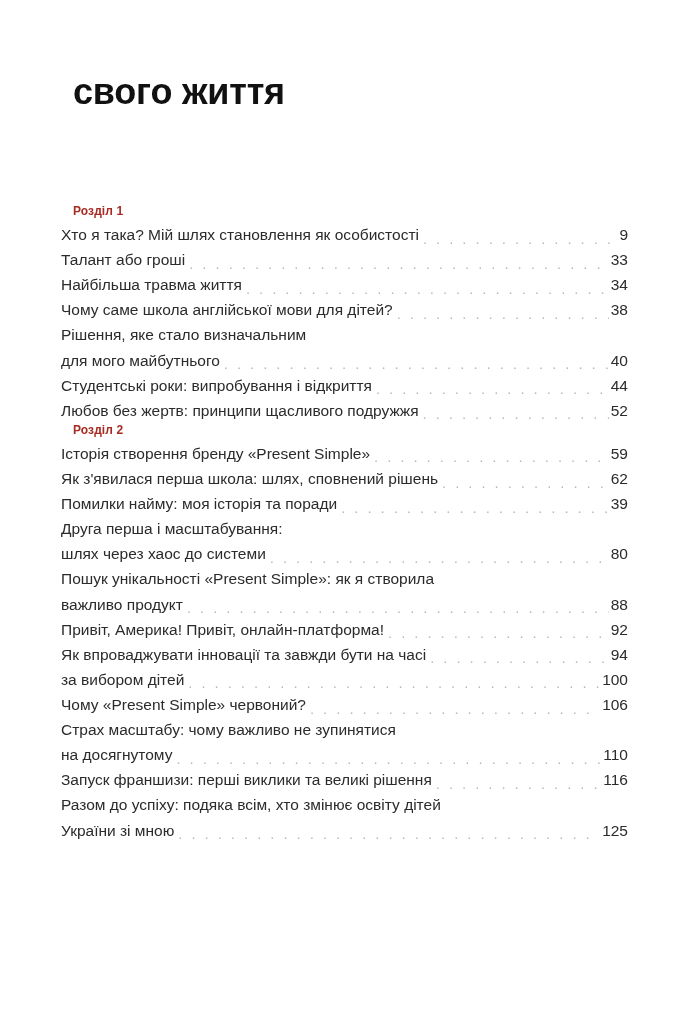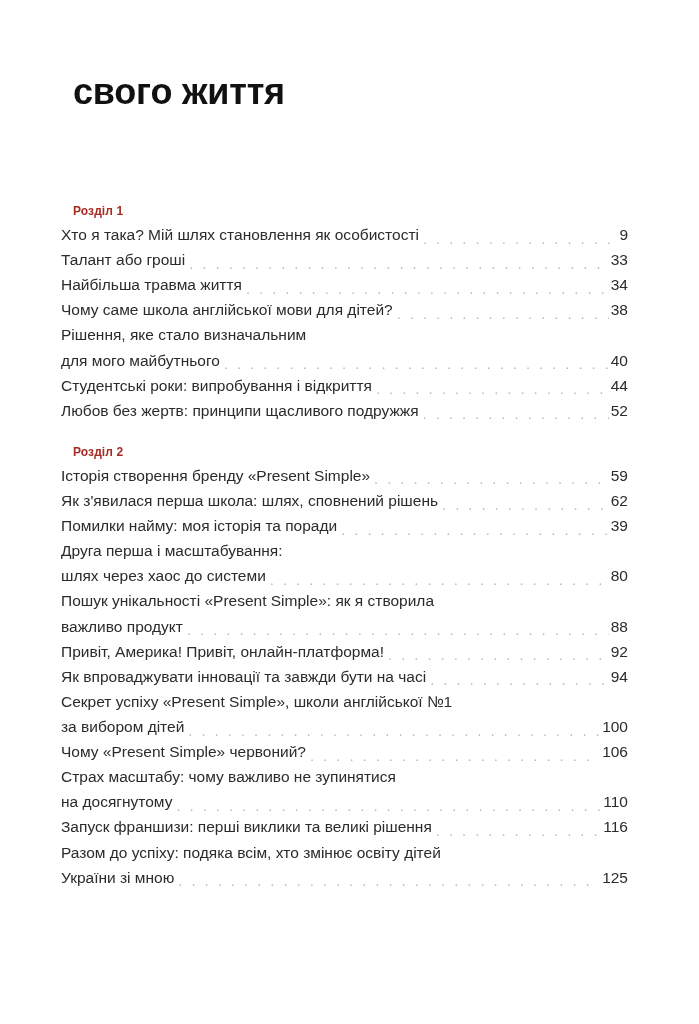--- a/index.html
+++ b/index.html
@@ -48,21 +48,20 @@
     position: absolute;
     left: 0;
     top: 204px;
     width: 699px;
   }
 
   .section {
     margin: 0;
   }
   .section + .section {
-    margin-top: 22px;
   }
 
   .section-title {
     font-size: 12px;
     font-weight: 700;
     color: #A62B22;
     margin: 0 0 3px 73px;
     line-height: 1.25;
     letter-spacing: 0.1px;
   }
@@ -237,21 +236,20 @@
             </span>
           </li>
           <li class="entry">
             <span class="entry-lastline">
               <span class="entry-text">Як впроваджувати інновації та завжди бути на часі</span>
               <span class="leader"></span>
               <span class="entry-page">94</span>
             </span>
           </li>
           <li class="entry">
-            <span class="entry-pretext">Секрет успіху «Present Simple», школи англійської №1</span>
             <span class="entry-lastline">
               <span class="entry-text">за вибором дітей</span>
               <span class="leader"></span>
               <span class="entry-page">100</span>
             </span>
           </li>
           <li class="entry">
             <span class="entry-lastline">
               <span class="entry-text">Чому «Present Simple» червоний?</span>
               <span class="leader"></span>

